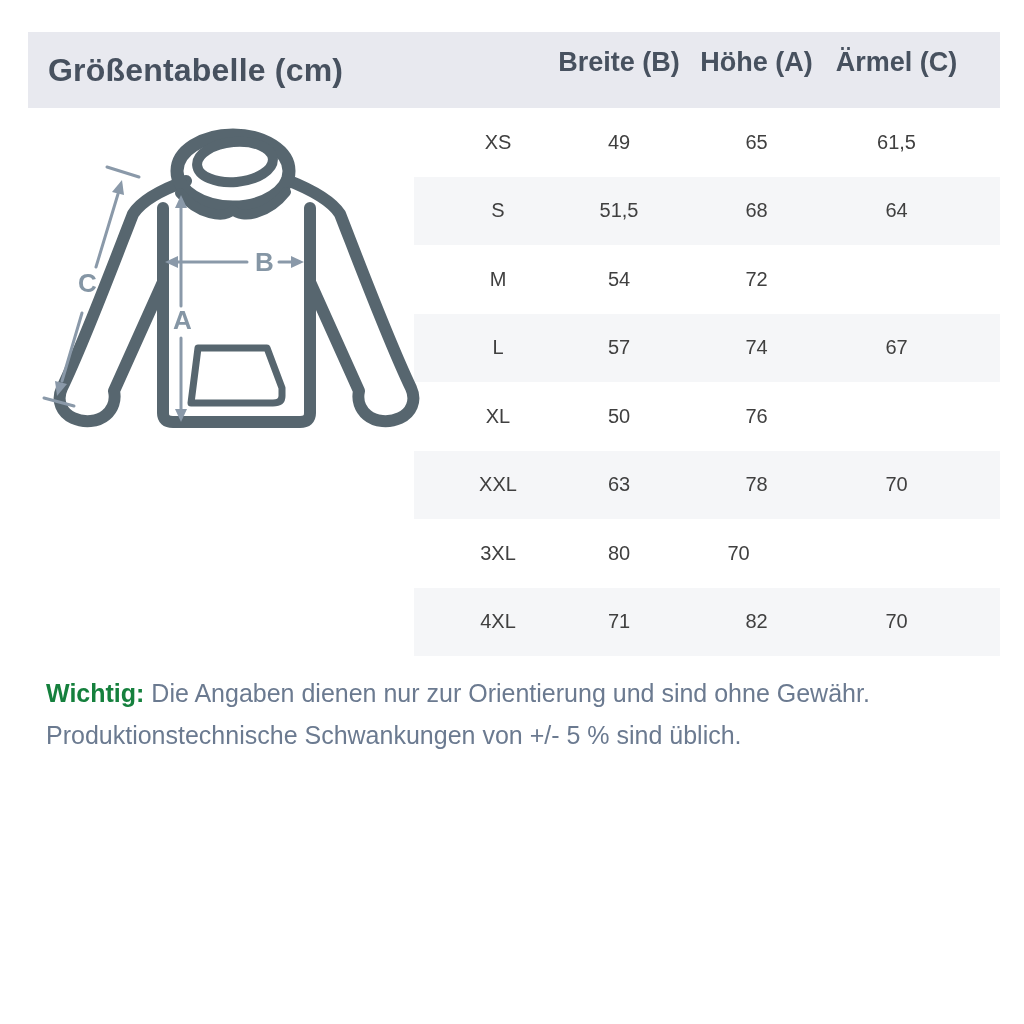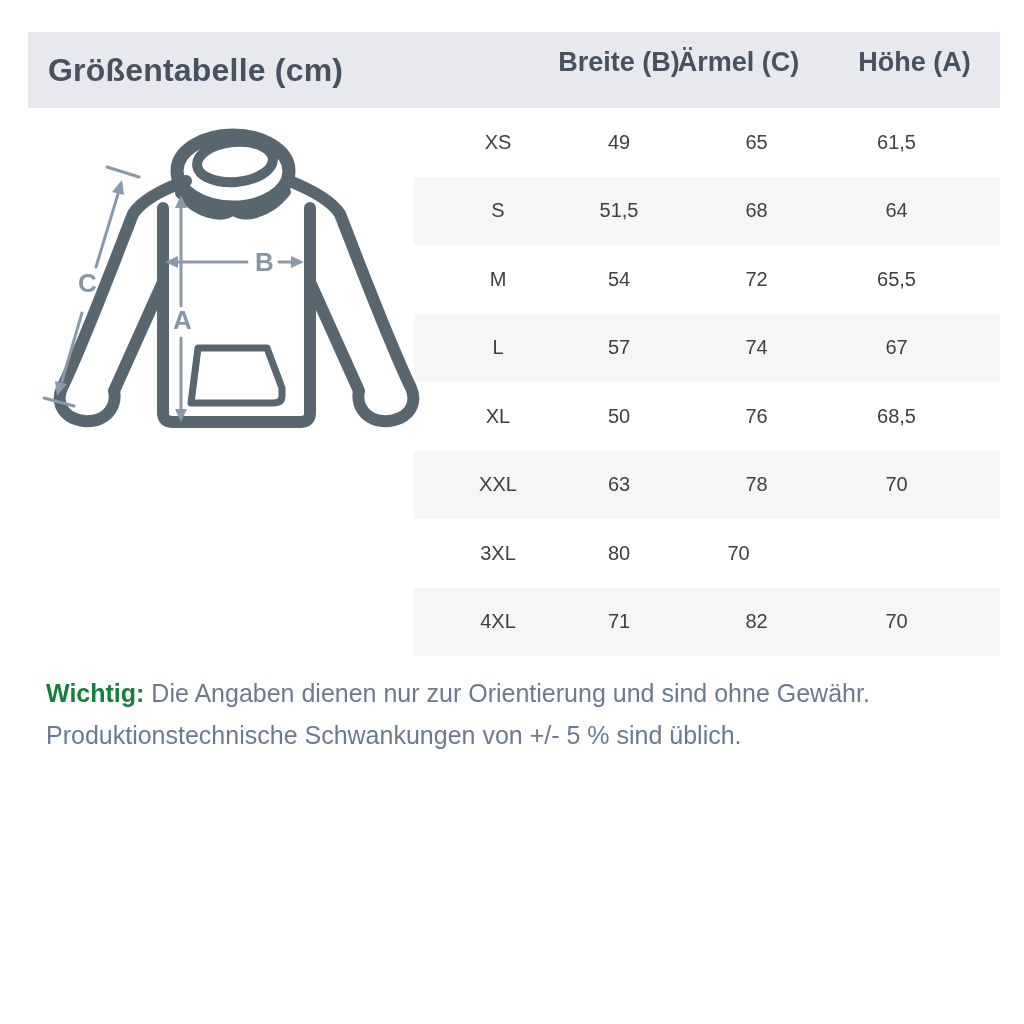--- a/index.html
+++ b/index.html
@@ -43,55 +43,53 @@
 </head>
 <body>
 
 <div class="canvas">
 
   <div class="header-band">
     <div class="table-title">Größentabelle (cm)</div>
     <div class="header-cols">
       <div class="hcell"></div>
       <div class="hcell">Breite (B)</div>
+      <div class="hcell">Höhe (A)</div>
       <div class="hcell last">Ärmel (C)</div>
-      <div class="hcell">Höhe (A)</div>
     </div>
   </div>
 
   <div class="rows" id="rows">
       <div class="trow">
         <div class="cell c0">XS</div>
         <div class="cell c1">49</div>
         <div class="cell c2">65</div>
         <div class="cell c3">61,5</div>
       </div>
       <div class="trow alt">
         <div class="cell c0">S</div>
         <div class="cell c1">51,5</div>
         <div class="cell c2">68</div>
         <div class="cell c3">64</div>
       </div>
       <div class="trow">
         <div class="cell c0">M</div>
         <div class="cell c1">54</div>
         <div class="cell c2">72</div>
-        <div class="cell c3">65,5</div>
       </div>
       <div class="trow alt">
         <div class="cell c0">L</div>
         <div class="cell c1">57</div>
         <div class="cell c2">74</div>
         <div class="cell c3">67</div>
       </div>
       <div class="trow">
         <div class="cell c0">XL</div>
         <div class="cell c1">50</div>
         <div class="cell c2">76</div>
-        <div class="cell c3">68,5</div>
       </div>
       <div class="trow alt">
         <div class="cell c0">XXL</div>
         <div class="cell c1">63</div>
         <div class="cell c2">78</div>
         <div class="cell c3">70</div>
       </div>
       <div class="trow">
         <div class="cell c0">3XL</div>
         <div class="cell c2">80</div>

